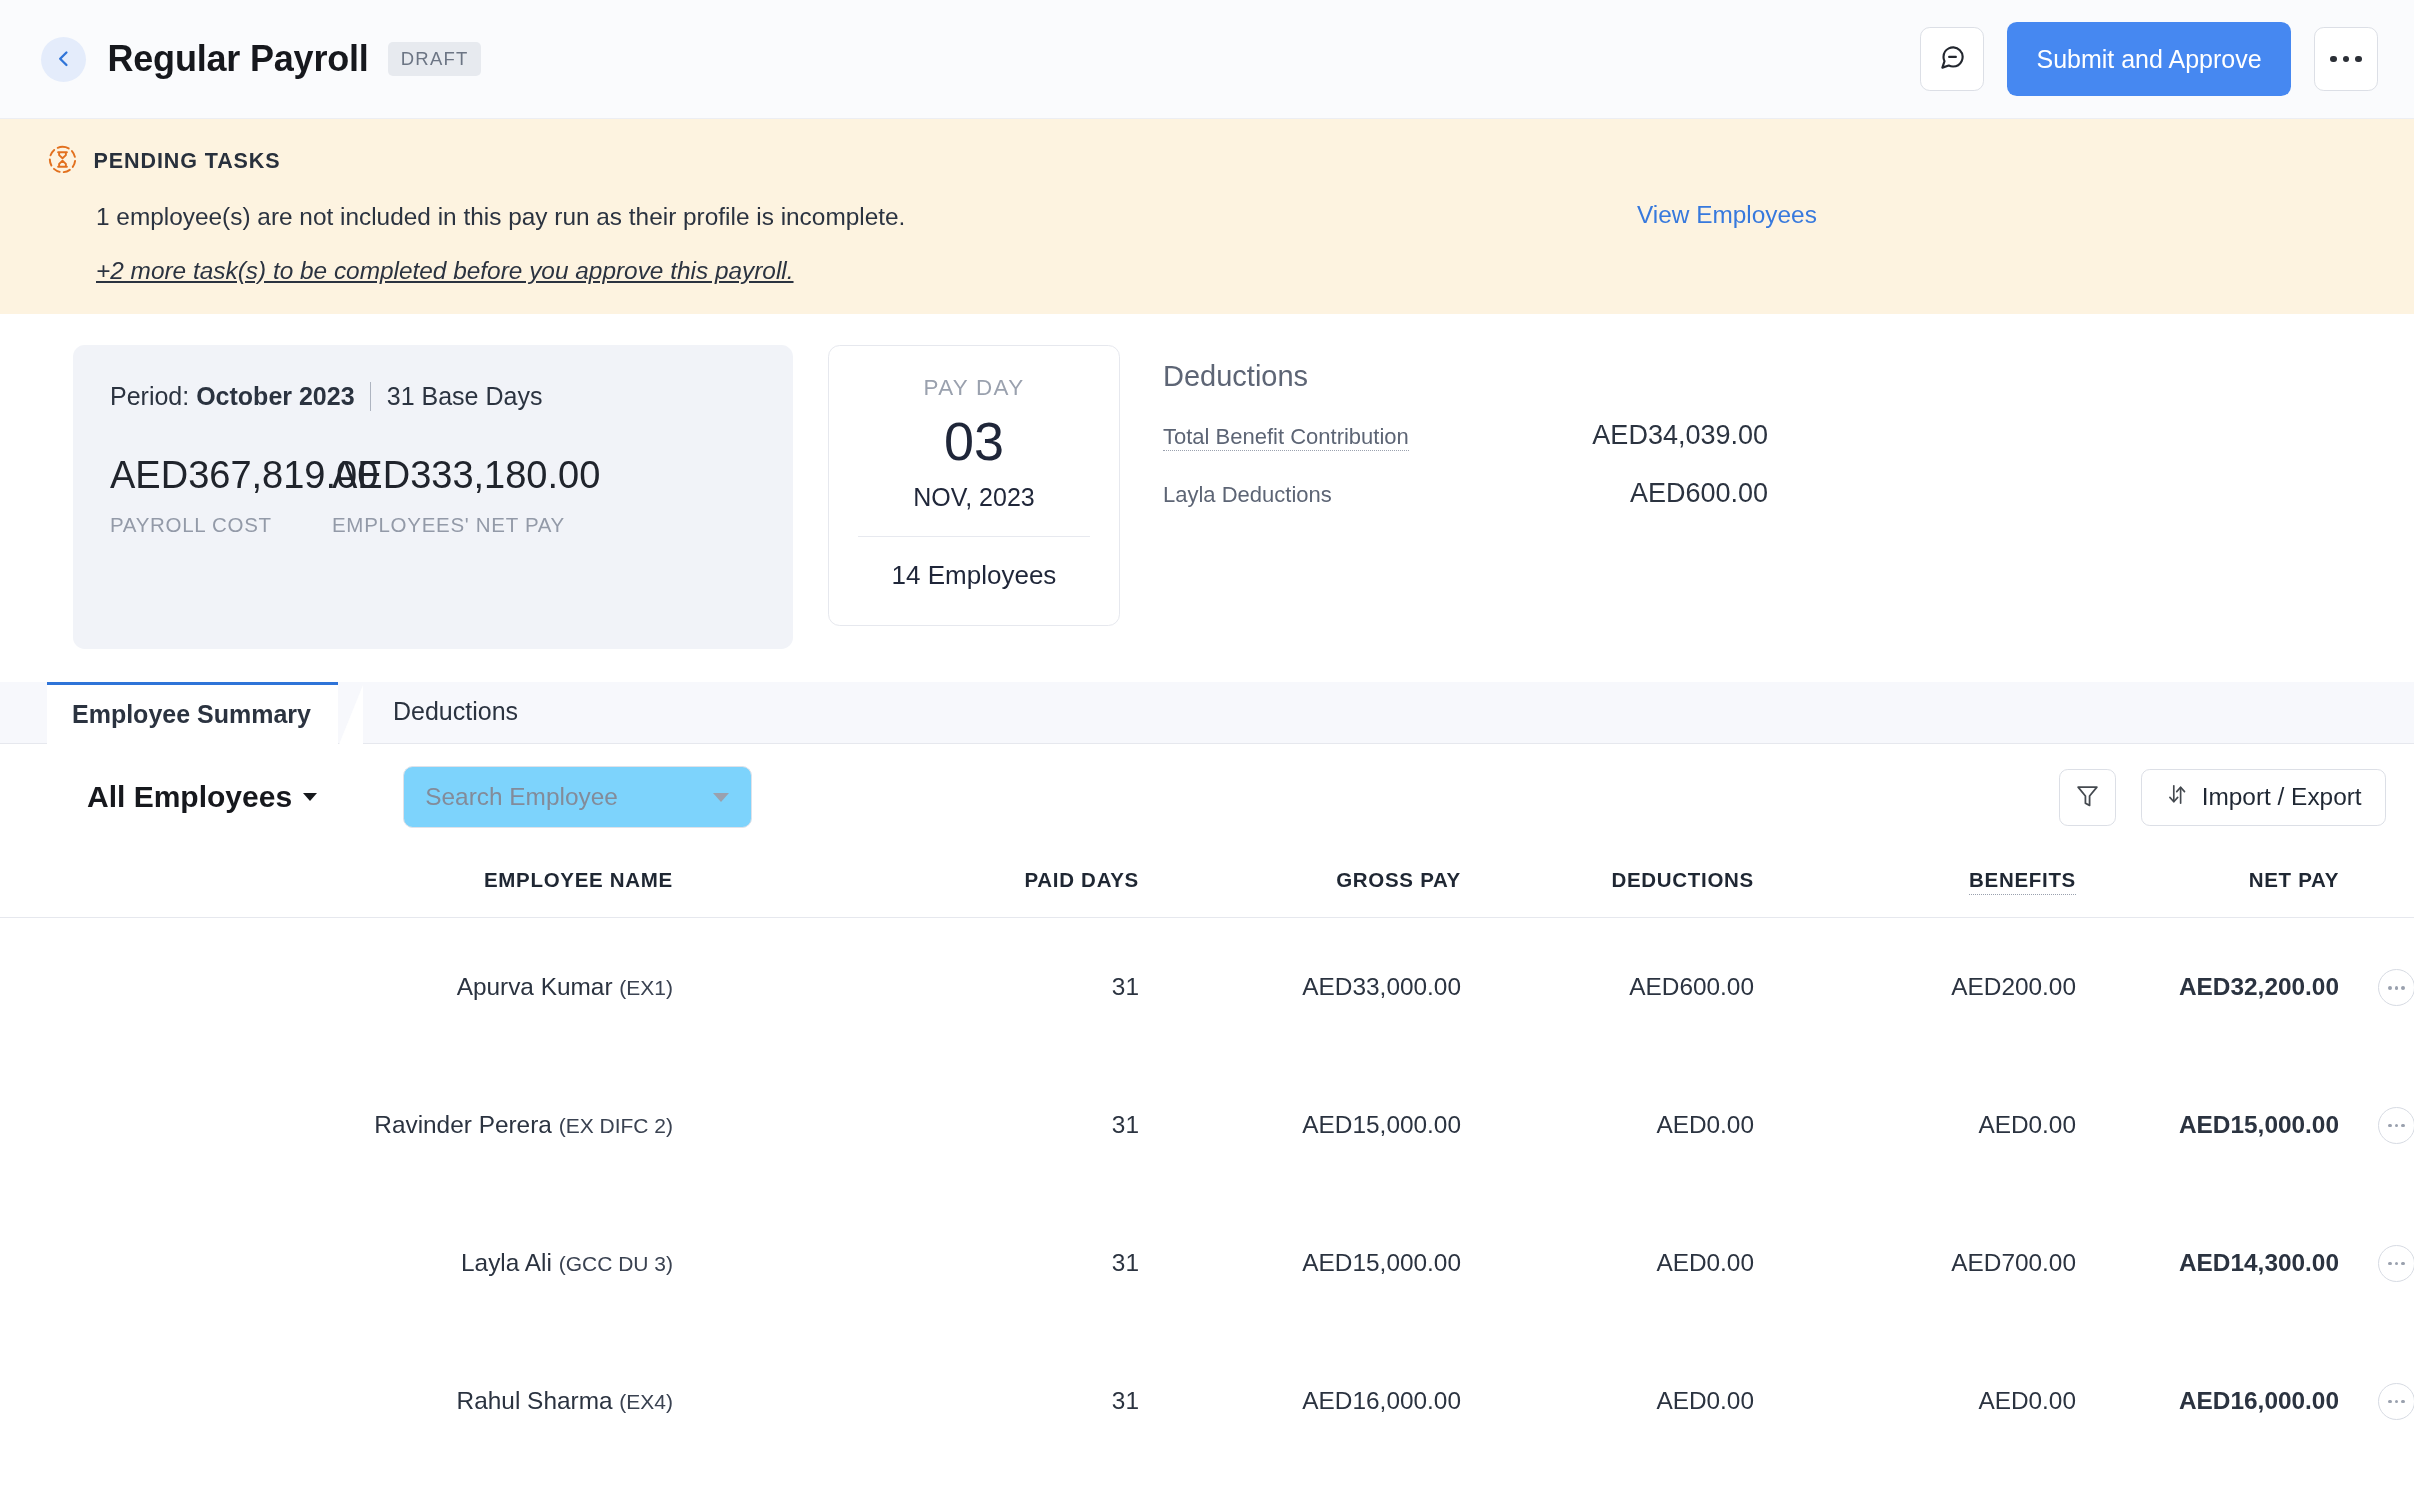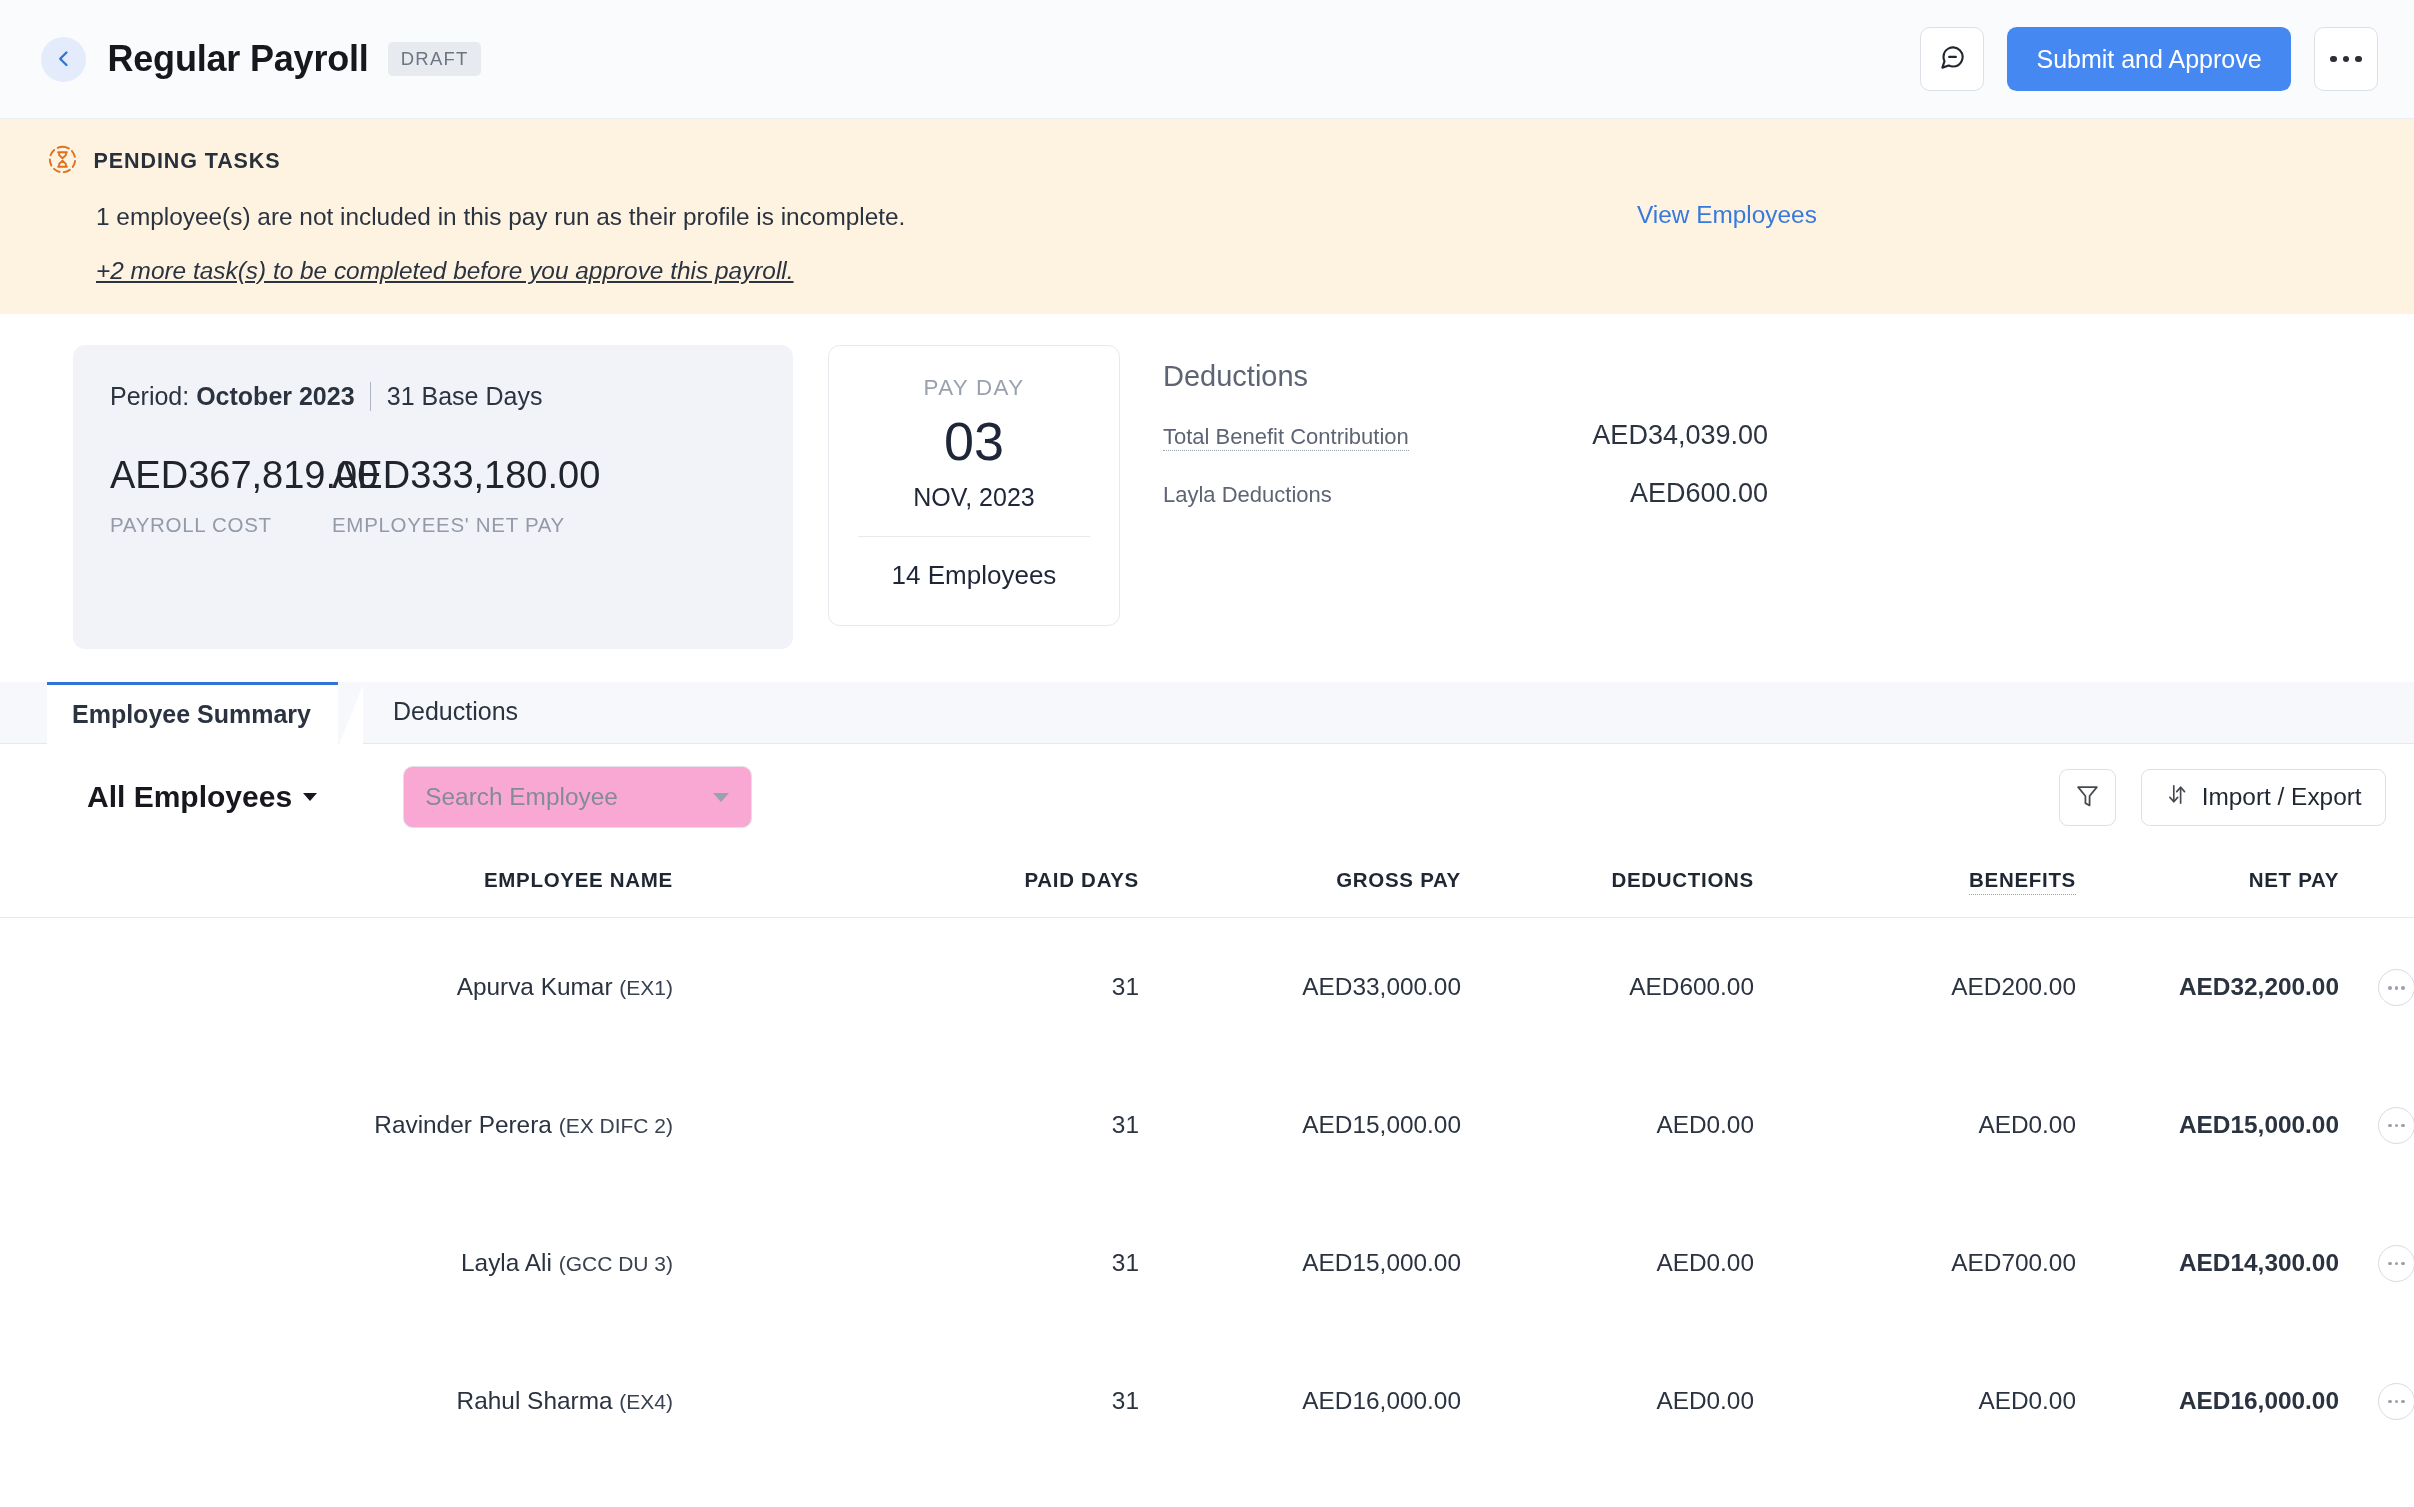--- a/index.html
+++ b/index.html
@@ -53,21 +53,21 @@
   .icon-btn {
     width: 64px; height: 64px;
     border: 1px solid #dcdfe6;
     border-radius: 9.8px;
     background: #fff;
     display: flex; align-items: center; justify-content: center;
     cursor: pointer;
     flex: none;
   }
   .primary-btn {
-    height: 64px;
+    height: 74px;
     background: #4688f1;
     color: #fff;
     border: none;
     border-radius: 9.8px;
     font-size: 25px;
     font-family: inherit;
     padding: 0 29px;
     margin-left: 23.4px;
     cursor: pointer;
     white-space: nowrap;
@@ -256,21 +256,21 @@
     border-right: 7.8px solid transparent;
     border-top: 8.8px solid #16181d;
     display:block;
   }
   .search-box {
     margin-left: 86px;
     width: 349px;
     height: 62px;
     border: 1px solid #dfe2e9;
     border-radius: 9.8px;
-    background: #f9a8d4;
+    background: #7dd3fc;
     display: flex;
     align-items: center;
     padding: 0 21.5px 0 21.5px;
     cursor: pointer;
     gap: 27px;
   }
   .search-box input {
     border: none;
     outline: none;
     font-size: 24.4px;

